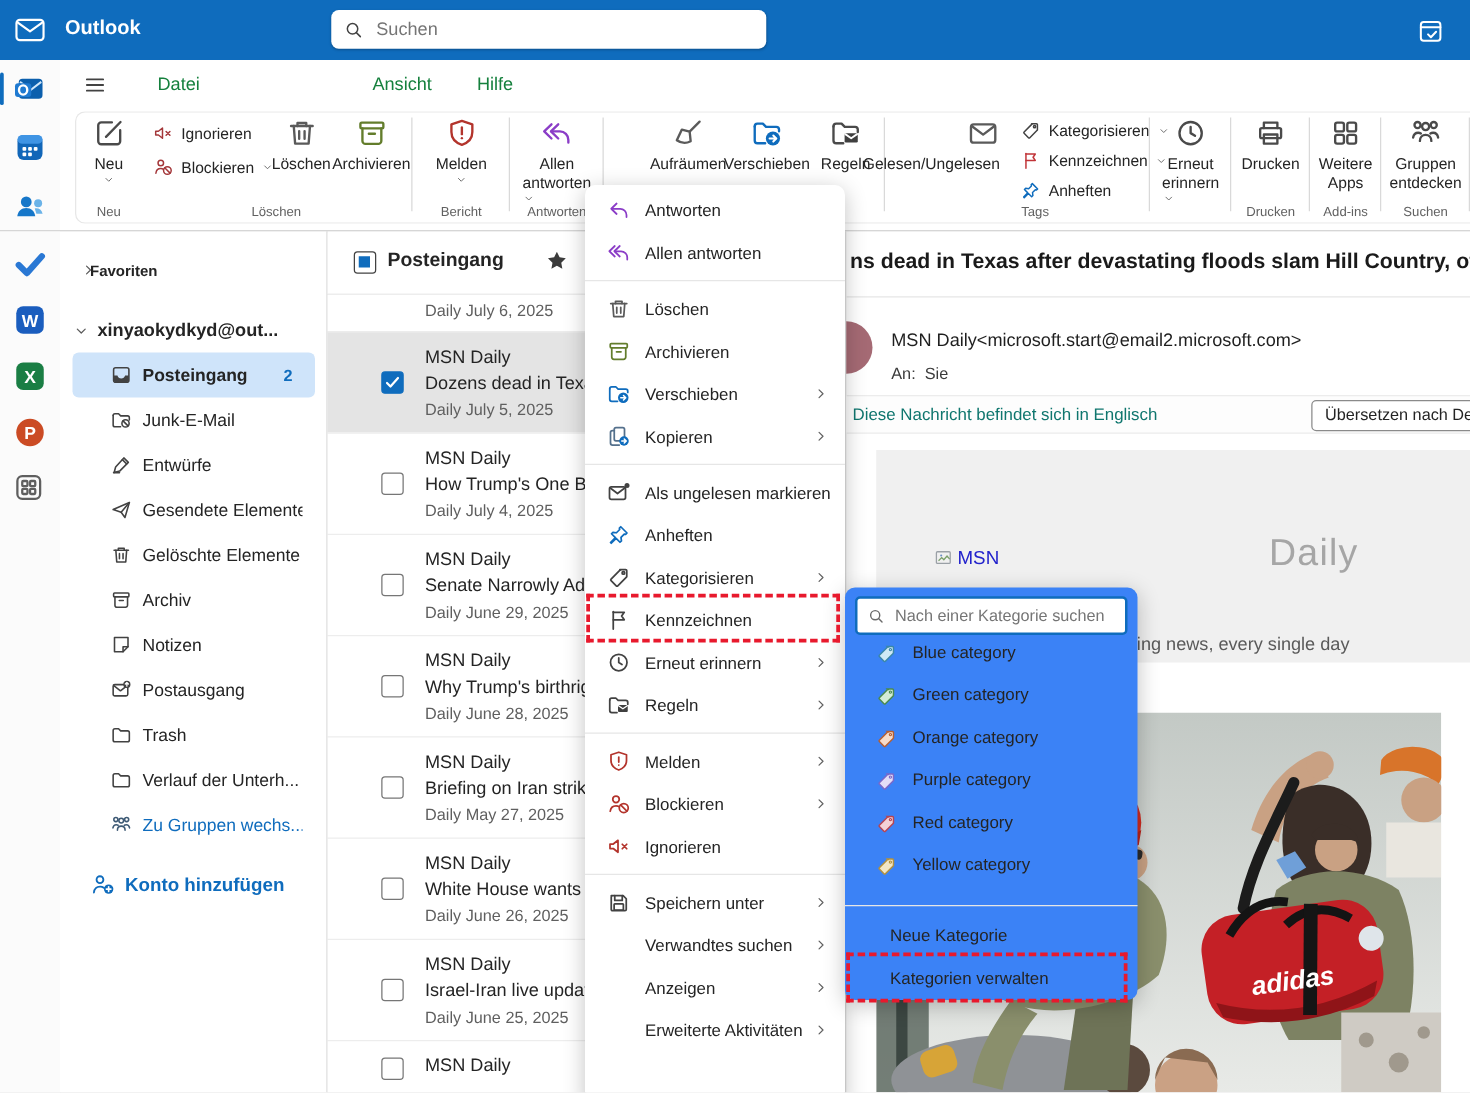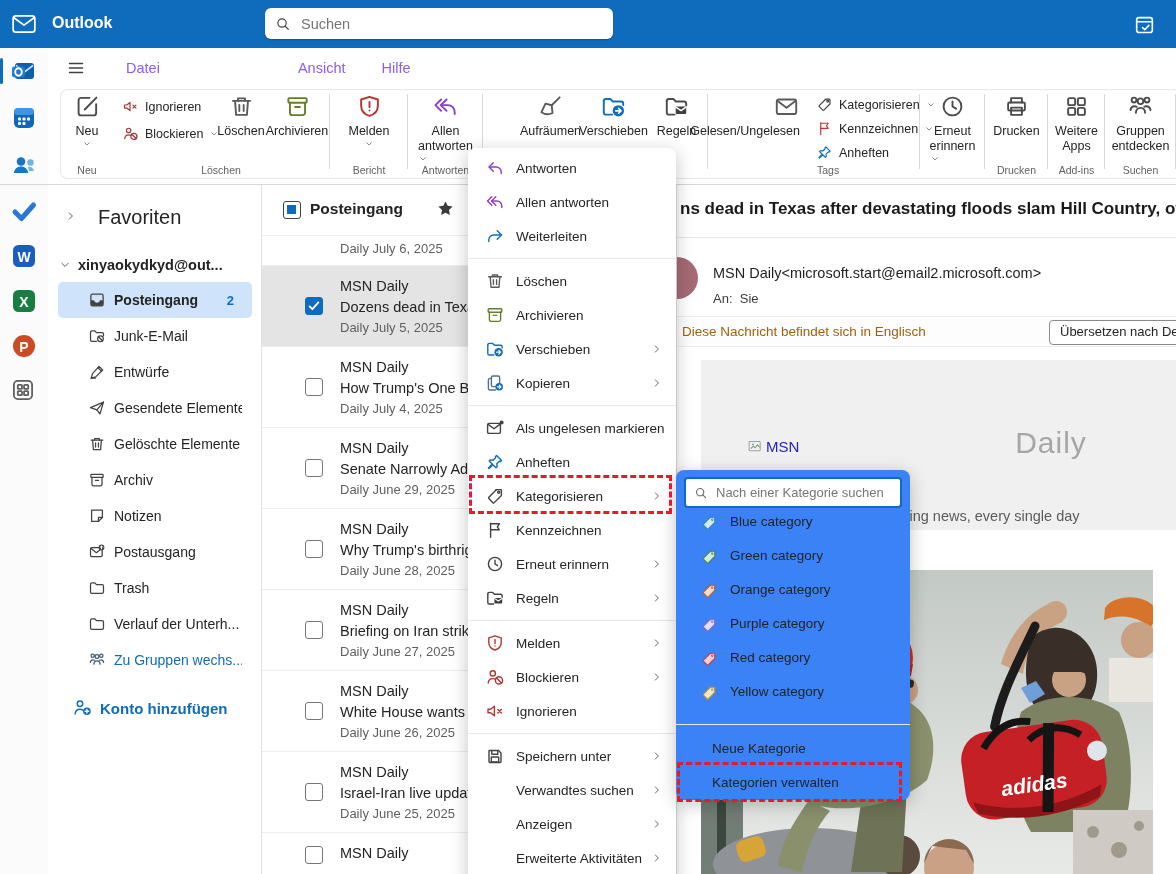--- a/index.html
+++ b/index.html
@@ -20,21 +20,21 @@
   .myday{position:absolute;right:20px;top:13px;cursor:pointer;}
 
   
   .rail{position:absolute;left:0;top:48px;width:48px;height:826px;background:#fbfbfb;border-right:1px solid #d8d8d8;}
   .rail .ritem{position:absolute;left:10px;width:28px;height:28px;}
   .rail .sel-bar{position:absolute;left:0;width:3px;height:26px;background:#0f6cbd;border-radius:2px;}
 
   
   .menurow{position:absolute;left:48px;top:48px;width:1128px;height:40px;background:#fff;display:flex;align-items:center;}
   .hamburger{margin-left:18px;margin-right:22px;}
-  .mtab{position:relative;padding:0 6px;margin:0 12px;font-size:14.5px;color:#8b5cf6;height:100%;display:flex;align-items:center;}
+  .mtab{position:relative;padding:0 6px;margin:0 12px;font-size:14.5px;color:#15803d;height:100%;display:flex;align-items:center;}
   .mtab.active{font-weight:bold;margin-top:38px;}
   .mtab.active::after{content:"";position:absolute;left:4px;right:4px;bottom:4px;height:3px;border-radius:2px;background:#0f6cbd;}
 
   
   .ribbon{position:absolute;left:48px;top:88px;width:1128px;height:97px;background:#fff;border-bottom:1px solid #d6d6d6;}
   .ribbon-frame{position:absolute;left:12px;top:1px;right:0;bottom:6px;border:1px solid #e7e7e7;border-right:none;border-radius:8px 0 0 8px;}
   .rgroup{position:absolute;top:0;height:91px;}
   .rgroup .gdiv{position:absolute;right:0;top:6px;bottom:10px;width:1px;background:#d9d9d9;}
   .glabel{position:absolute;bottom:3px;left:0;right:0;text-align:center;font-size:10.5px;color:#616161;white-space:nowrap;}
   .rib-large{position:absolute;top:5px;display:flex;flex-direction:column;align-items:center;cursor:pointer;}
@@ -63,21 +63,21 @@
   .mrow .t3{position:absolute;left:78px;top:54px;font-size:13px;color:#5f5f5f;white-space:nowrap;}
   .mrow.sel{background:#e4e4e4;}
 
   .reading{position:absolute;left:676px;top:185px;width:500px;height:689px;background:#fff;border-left:1px solid #e0e0e0;overflow:hidden;}
   .subj{position:absolute;left:3px;top:14px;width:600px;font-size:17px;font-weight:bold;color:#1a1a1a;white-space:nowrap;}
   .subj-div{position:absolute;left:0;top:52px;width:100%;height:1px;background:#e6e6e6;}
   .avatar{position:absolute;left:-21px;top:72px;width:42px;height:42px;border-radius:50%;background:#a56a74;}
   .sender{position:absolute;left:36px;top:80px;font-size:14.5px;color:#1f1f1f;white-space:nowrap;}
   .toline{position:absolute;left:36px;top:106px;font-size:13px;color:#3b3b3b;}
   .transbar{position:absolute;left:0;top:131px;width:100%;height:29px;background:#fdfdfd;border-top:1px solid #ececec;border-bottom:1px solid #ececec;}
-  .transtext{position:absolute;left:5px;top:7px;font-size:13.5px;color:#a16207;white-space:nowrap;}
+  .transtext{position:absolute;left:5px;top:7px;font-size:13.5px;color:#0f766e;white-space:nowrap;}
   .transbtn{position:absolute;left:372px;top:3px;height:23px;line-height:21px;padding:0 10px;border:1px solid #8a8a8a;border-radius:4px;background:#fff;font-size:13px;white-space:nowrap;cursor:pointer;}
   .bodyband{position:absolute;left:24px;top:175px;width:476px;height:170px;background:#f0f0f0;}
   .msnlogo{position:absolute;left:46px;top:78px;display:flex;align-items:center;gap:2px;}
   .msnlogo .msntxt{font-size:15px;color:#2222cc;}
   .dailytxt{position:absolute;left:300px;top:66px;width:100px;text-align:center;font-size:30px;color:#a6a6a6;letter-spacing:1px;}
   .tagline{position:absolute;left:114px;top:323px;font-size:14.5px;color:#5a5a5a;white-space:nowrap;}
   .photo{position:absolute;left:24px;top:385px;width:452px;height:304px;}
 
   
   .ctxmenu{position:absolute;left:468px;top:148px;width:208px;height:740px;background:#fff;border-radius:8px;
@@ -417,21 +417,21 @@
       </div>
     </div>
 
   <aside class="folders" id="folders">
       <div class="frow" style="top: 14px;">
         <span style="position:absolute;left:16px;top:10px;">
           <svg width="14" height="14" viewBox="0 0 20 20" fill="none" stroke="#5a5a5a" stroke-width="1.4" stroke-linecap="round" stroke-linejoin="round" style="color:#5a5a5a">
             <path d="M7.5 5.5l4.5 4.5-4.5 4.5"></path>
           </svg>
         </span>
-        <span style="position:absolute;left:50px;font-weight:normal;font-size:20px;">Favoriten</span>
+        <span style="position:absolute;left:24px;font-weight:bold;font-size:12px;">Favoriten</span>
       </div>
       <div class="frow" style="top: 62px;">
         <span style="position:absolute;left:10px;top:11px;">
           <svg width="14" height="14" viewBox="0 0 20 20" fill="none" stroke="#5a5a5a" stroke-width="1.4" stroke-linecap="round" stroke-linejoin="round" style="color:#5a5a5a">
             <path d="M5.5 7.5l4.5 4.5 4.5-4.5"></path>
           </svg>
         </span>
         <span style="position:absolute;left:30px;font-weight:bold;font-size:14.5px;">xinyaokydkyd@out...</span>
       </div>
       <div class="frow sel" style="top: 97px;">
@@ -606,21 +606,21 @@
           <div class="t1">MSN Daily</div>
           <div class="t2">Why Trump's birthrigh</div>
           <div class="t3">Daily June 28, 2025</div>
         </div>
         <div class="mrow" style="top: 404px; height: 81px;">
           <div class="rcb">
             <div class="cb"></div>
           </div>
           <div class="t1">MSN Daily</div>
           <div class="t2">Briefing on Iran strike</div>
-          <div class="t3">Daily June 27, 2025</div>
+          <div class="t3">Daily May 27, 2025</div>
         </div>
         <div class="mrow" style="top: 485px; height: 81px;">
           <div class="rcb">
             <div class="cb"></div>
           </div>
           <div class="t1">MSN Daily</div>
           <div class="t2">White House wants Ir</div>
           <div class="t3">Daily June 26, 2025</div>
         </div>
         <div class="mrow" style="top: 566px; height: 81px;">
@@ -751,29 +751,20 @@
       <div class="citem">
         <span class="cic">
           <svg width="20" height="20" viewBox="0 0 20 20" fill="none" stroke="#8b3dc7" stroke-width="1.4" stroke-linecap="round" stroke-linejoin="round" style="color:#8b3dc7">
             <path d="M6.8 4.8L2.5 9l4.3 4.2"></path>
             <path d="M10.8 4.8L6.5 9l4.3 4.2"></path>
             <path d="M6.9 9h4.9a5 5 0 015 5v1.6"></path>
           </svg>
         </span>
         <span class="clabel">Allen antworten</span>
       </div>
-      <div class="citem">
-        <span class="cic">
-          <svg width="20" height="20" viewBox="0 0 20 20" fill="none" stroke="#0f6cbd" stroke-width="1.4" stroke-linecap="round" stroke-linejoin="round" style="color:#0f6cbd">
-            <path d="M12.2 4.8L16.5 9l-4.3 4.2"></path>
-            <path d="M16.1 9H8.7a4.9 4.9 0 00-4.9 4.9v1.7"></path>
-          </svg>
-        </span>
-        <span class="clabel">Weiterleiten</span>
-      </div>
       <div class="cdiv"></div>
       <div class="citem">
         <span class="cic">
           <svg width="20" height="20" viewBox="0 0 20 20" fill="none" stroke="#5a5a5a" stroke-width="1.4" stroke-linecap="round" stroke-linejoin="round" style="color:#5a5a5a">
             <path d="M3.6 5.8h12.8"></path>
             <path d="M7.4 5.8V4h5.2v1.8"></path>
             <path d="M5.2 5.8l.8 10.4h8l.8-10.4"></path>
             <path d="M8.4 8.8v4.6m3.2-4.6v4.6"></path>
           </svg>
         </span>

